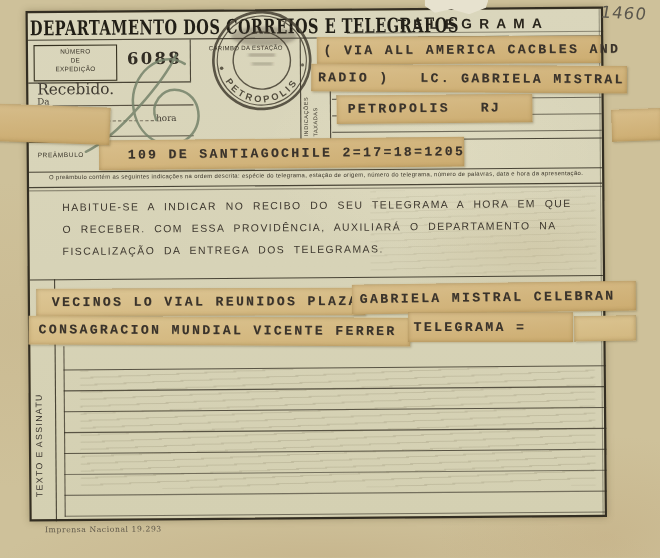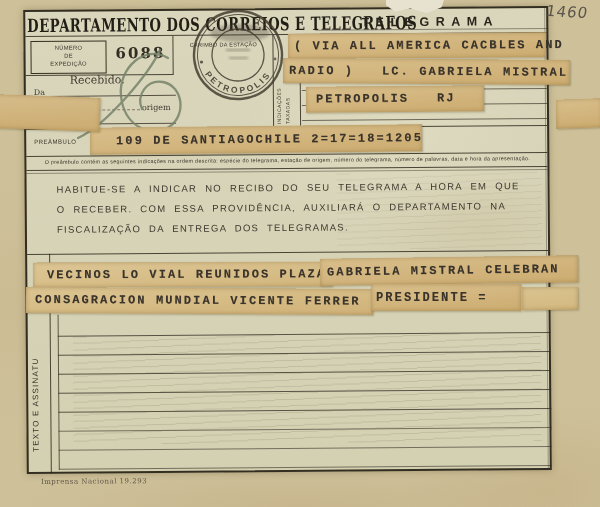--- a/index.html
+++ b/index.html
@@ -79,25 +79,25 @@
   <div class="abs" style="left:90px;top:33px;font-family:'DejaVu Serif',serif;font-weight:700;font-size:15px;letter-spacing:2px;color:#322d24;">6088</div>
   <div class="vl" style="left:147px;top:25px;height:38px;"></div>
   <div class="hl" style="top:63px;left:0;width:148px;"></div>
 
   <div class="abs smallprint" style="left:152px;top:31px;width:92px;text-align:center;">CARIMBO DA ESTAÇÃO</div>
   <div class="vl" style="left:247px;top:25px;height:93px;"></div>
   <div class="vl" style="left:274px;top:25px;height:93px;"></div>
   <div class="abs vert smallprint" style="left:249px;top:30px;width:24px;height:84px;font-size:5px;line-height:1.7;letter-spacing:.5px;">INDICAÇÕES
 TAXADAS</div>
 
-  <div class="abs serif8" style="left:8px;top:62px;font-size:11px;margin-left:36px;">Recebido.</div>
+  <div class="abs serif8" style="left:8px;top:62px;font-size:14px;">Recebido.</div>
   <div class="abs serif8" style="left:8px;top:76px;">Da</div>
   <div class="fl" style="left:22px;top:84px;width:128px;"></div>
   <div class="fl" style="left:22px;top:98px;width:92px;border-bottom-style:dashed;opacity:.7;"></div>
-  <div class="abs serif8" style="left:116px;top:92px;">origem</div>
+  <div class="abs serif8" style="left:116px;top:92px;">hora</div>
   <div class="abs serif8" style="left:6px;top:105px;">por</div>
   <div class="fl" style="left:24px;top:112px;width:126px;"></div>
 
   <div class="hl" style="top:117px;left:0;width:521px;"></div>
   <div class="hl" style="top:80px;left:276px;width:245px;opacity:.75;"></div>
   <div class="hl" style="top:95px;left:276px;width:245px;opacity:.75;"></div>
   <div class="hl" style="top:110px;left:276px;width:245px;opacity:.75;"></div>
 
   <div class="abs smallprint" style="left:8px;top:127px;font-size:6px;letter-spacing:.5px;">PREÂMBULO</div>
   <div class="hl" style="top:144px;left:0;width:521px;"></div>
@@ -181,20 +181,20 @@
 <div class="tape" style="left:33px;top:262px;width:299px;height:25px;transform:rotate(-.2deg);background:linear-gradient(176deg,#ddc796,#d2b57c);">
   <span class="typed" style="left:14px;">VECINOS LO VIAL REUNIDOS PLAZA</span>
 </div>
 <div class="tape" style="left:320px;top:257px;width:258px;height:27px;transform:rotate(-.8deg);">
   <span class="typed" style="left:7px;">GABRIELA MISTRAL CELEBRAN</span>
 </div>
 <div class="tape" style="left:26px;top:288px;width:347px;height:26px;transform:rotate(.3deg);background:linear-gradient(176deg,#dcc592,#d0b278);">
   <span class="typed" style="left:9px;">CONSAGRACION MUNDIAL VICENTE FERRER</span>
 </div>
 <div class="tape" style="left:371px;top:284px;width:150px;height:27px;">
-  <span class="typed" style="left:5px;">PRESIDENTE =</span>
+  <span class="typed" style="left:5px;">TELEGRAMA =</span>
 </div>
 <div class="tape" style="left:522px;top:287px;width:56px;height:23px;transform:rotate(-1deg);background:linear-gradient(176deg,#dbc491,#d2b77f);"></div>
 
 <div class="tape" style="left:-6px;top:96px;width:106px;height:34px;transform:rotate(2deg);background:linear-gradient(176deg,#d6bd8b,#cbab6f);"></div>
 <div class="tape" style="left:556px;top:99px;width:46px;height:29px;transform:rotate(-2deg);background:linear-gradient(176deg,#dac594;#d0b47c);"></div>
 
 <div class="abs" style="left:546px;top:3px;z-index:6;font-family:'DejaVu Sans',sans-serif;font-size:15px;color:#5a564c;transform:rotate(3deg) skewX(-7deg);letter-spacing:1px;">1460</div>
 
 </body></html>

